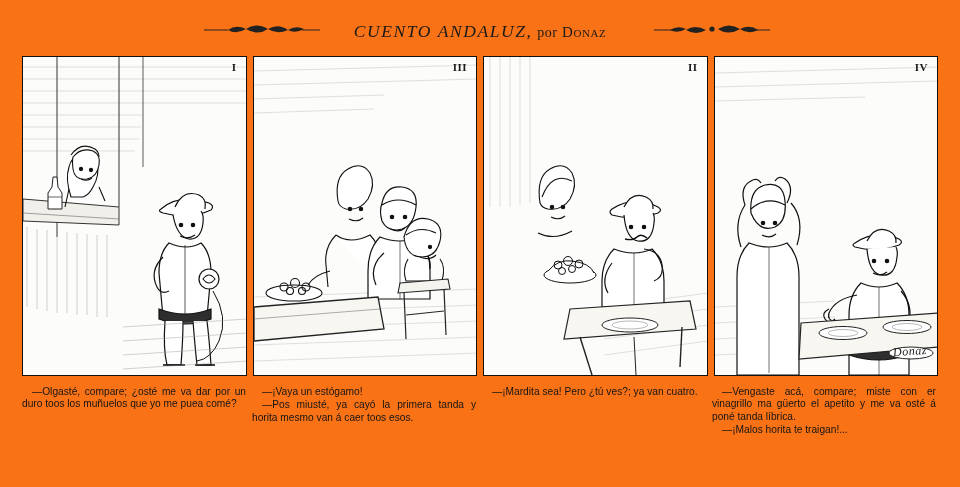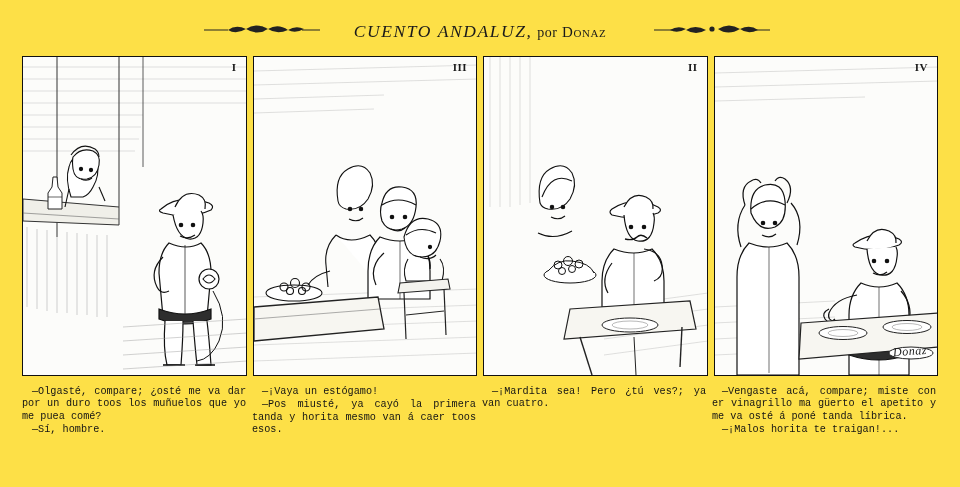--- a/index.html
+++ b/index.html
@@ -4,21 +4,21 @@
 <style>
   html, body {
     margin: 0;
     padding: 0;
     background: #ffffff;
   }
   #page {
     position: relative;
     width: 960px;
     height: 487px;
-    background: #fde047;
+    background: #f97316;
     overflow: hidden;
     font-family: "Liberation Serif", serif;
     color: #1a1a1a;
   }
 
   
   .header {
     position: absolute;
     top: 14px;
     left: 0;
@@ -94,21 +94,21 @@
     width: 916px;
     height: 86px;
     display: flex;
     gap: 6px;
   }
   .caption {
     width: 224px;
     font-size: 10.2px;
     line-height: 12.4px;
     text-align: justify;
-    font-family: Liberation Mono, monospace;
+    font-family: Liberation Sans, sans-serif;
     color: #141414;
   }
   .caption p {
     margin: 0 0 1px 0;
     text-indent: 10px;
   }
   .signature {
     position: absolute;
     right: 10px;
     bottom: 16px;
@@ -416,21 +416,20 @@
         <ellipse cx="196" cy="296" rx="22" ry="6" fill="#fff" stroke="#222" stroke-width="1"></ellipse>
       </svg>
       <span class="panel-num">IV</span>
       <span class="signature">Donaz</span>
     </div>
   </div>
 
   <div class="captions">
     <div class="caption">
       <p>—Olgasté, compare; ¿osté me va dar por un duro toos los muñuelos que yo me puea comé?</p>
-      <p>—Sí, hombre.</p>
     </div>
     <div class="caption">
       <p>—¡Vaya un estógamo!</p>
       <p>—Pos miusté, ya cayó la primera tanda y horita mesmo van á caer toos esos.</p>
     </div>
     <div class="caption">
       <p>—¡Mardita sea! Pero ¿tú ves?; ya van cuatro.</p>
     </div>
     <div class="caption">
       <p>—Vengaste acá, compare; miste con er vinagrillo ma güerto el apetito y me va osté á poné tanda líbrica.</p>

